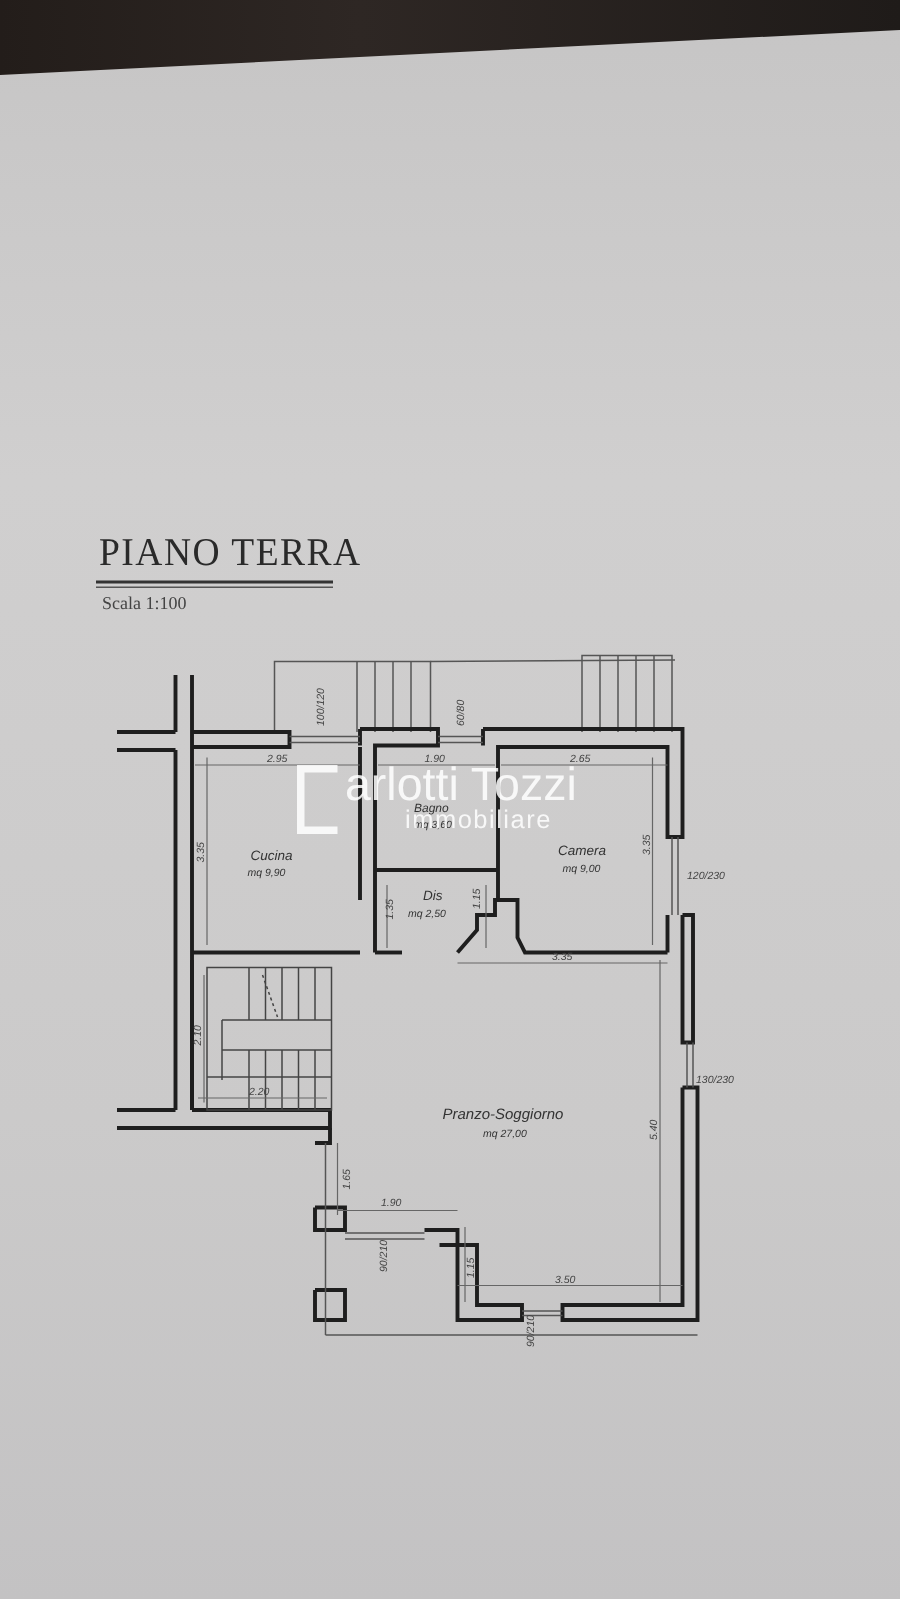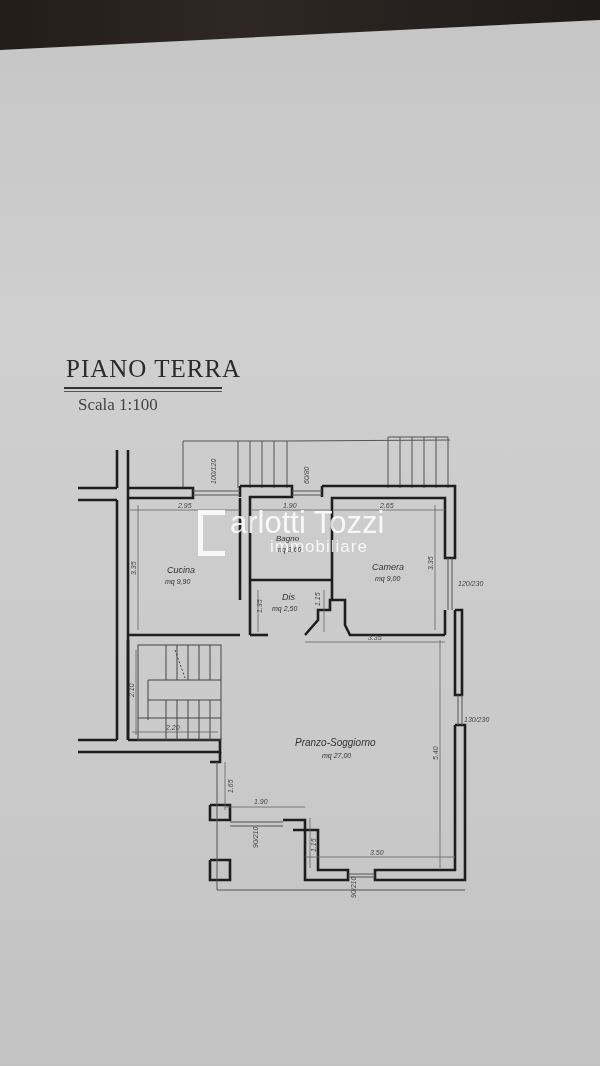--- a/index.html
+++ b/index.html
@@ -17,21 +17,21 @@
       background:linear-gradient(180deg,#c6c5c5 0%,#d0cfcf 30%,#cbcaca 70%,#c3c2c3 100%);
       clip-path:polygon(0 50px, 600px 20px, 600px 1066px, 0 1066px);
     }
     .title-block { position:absolute; left:66px; top:355px;font-family:Liberation Serif, serif; }
     .title {
       font-size:25px; letter-spacing:1px; color:#2a2a2a;
       transform:scaleY(1.05); white-space:nowrap;
     }
     .title-rule1 { position:absolute; left:-2px; top:32px; width:158px; height:2px; background:#333; }
     .title-rule2 { position:absolute; left:-2px; top:36px; width:158px; height:1px; background:#555; }
-    .scale { position:absolute; left:12px; top:40px; font-size:17px; color:#444; white-space:nowrap; }
+    .scale { position:absolute; left:2px; top:40px; font-size:12px; color:#444; white-space:nowrap; }
 
     svg.plan { position:absolute; left:0; top:0; }
     .lbl { font-family:"Liberation Sans", sans-serif; font-style:italic; fill:#333; }
     .dim { font-family:"Liberation Sans", sans-serif; font-style:italic; fill:#444; font-size:7px; }
 
     .watermark {
       position:absolute; left:200px; top:508px; color:rgba(255,255,255,0.85);
       white-space:nowrap;
     }
     .wm-name { font-size:31px; letter-spacing:0px; line-height:30px; }

